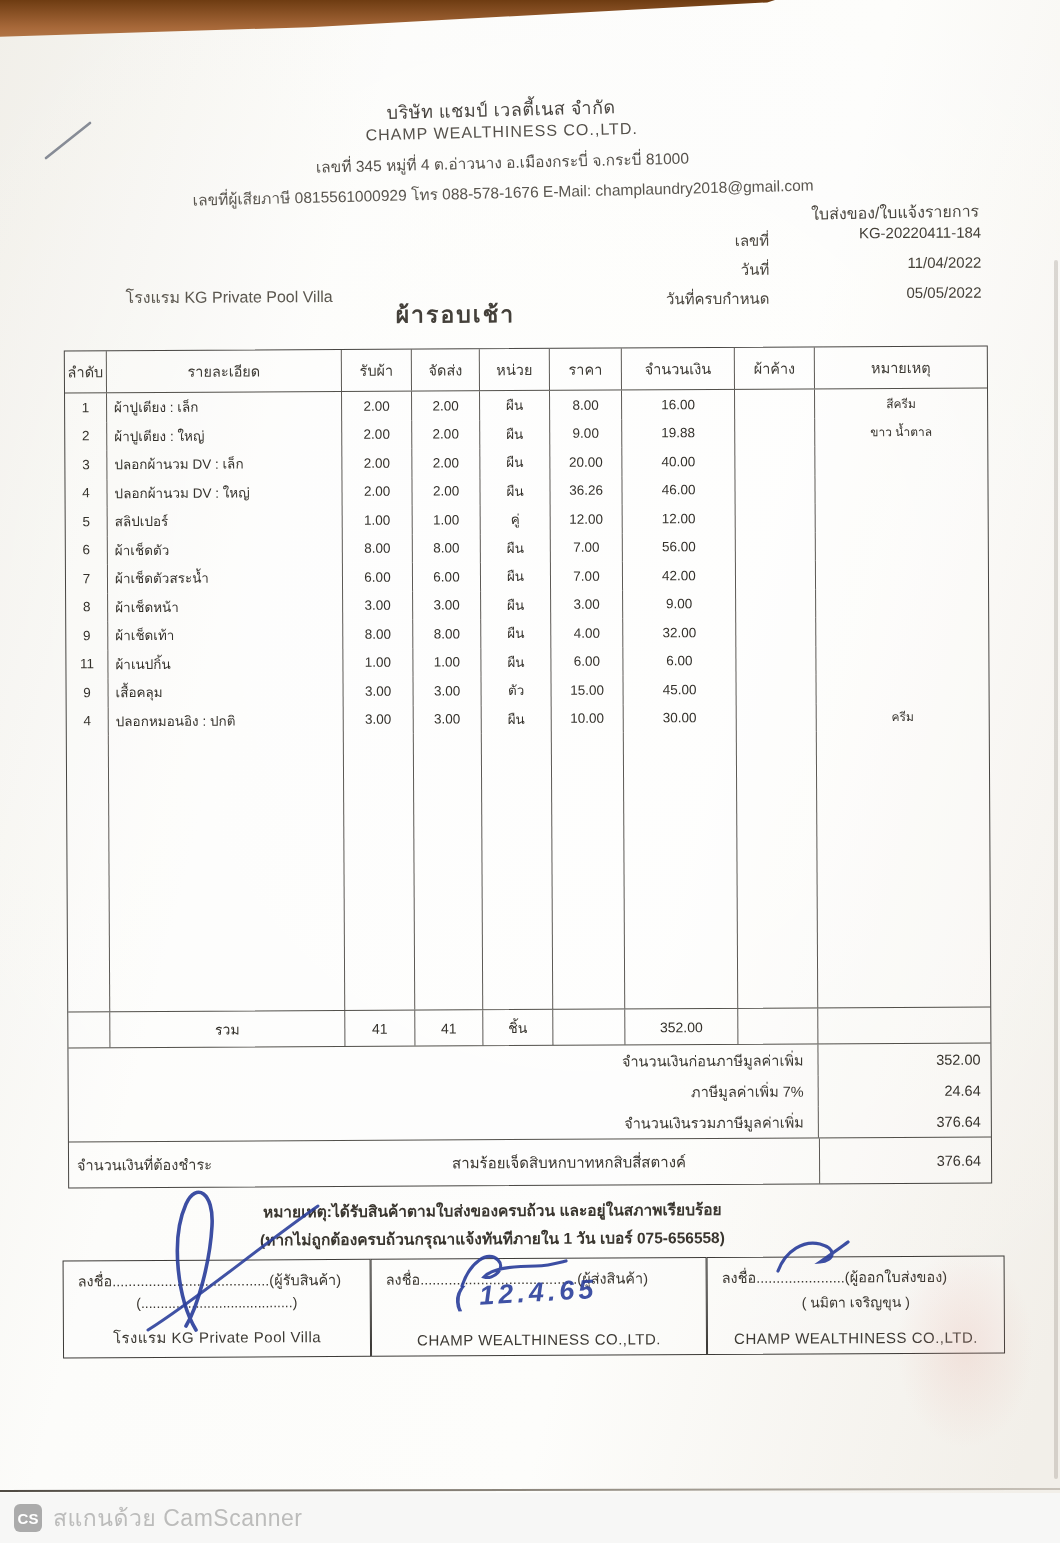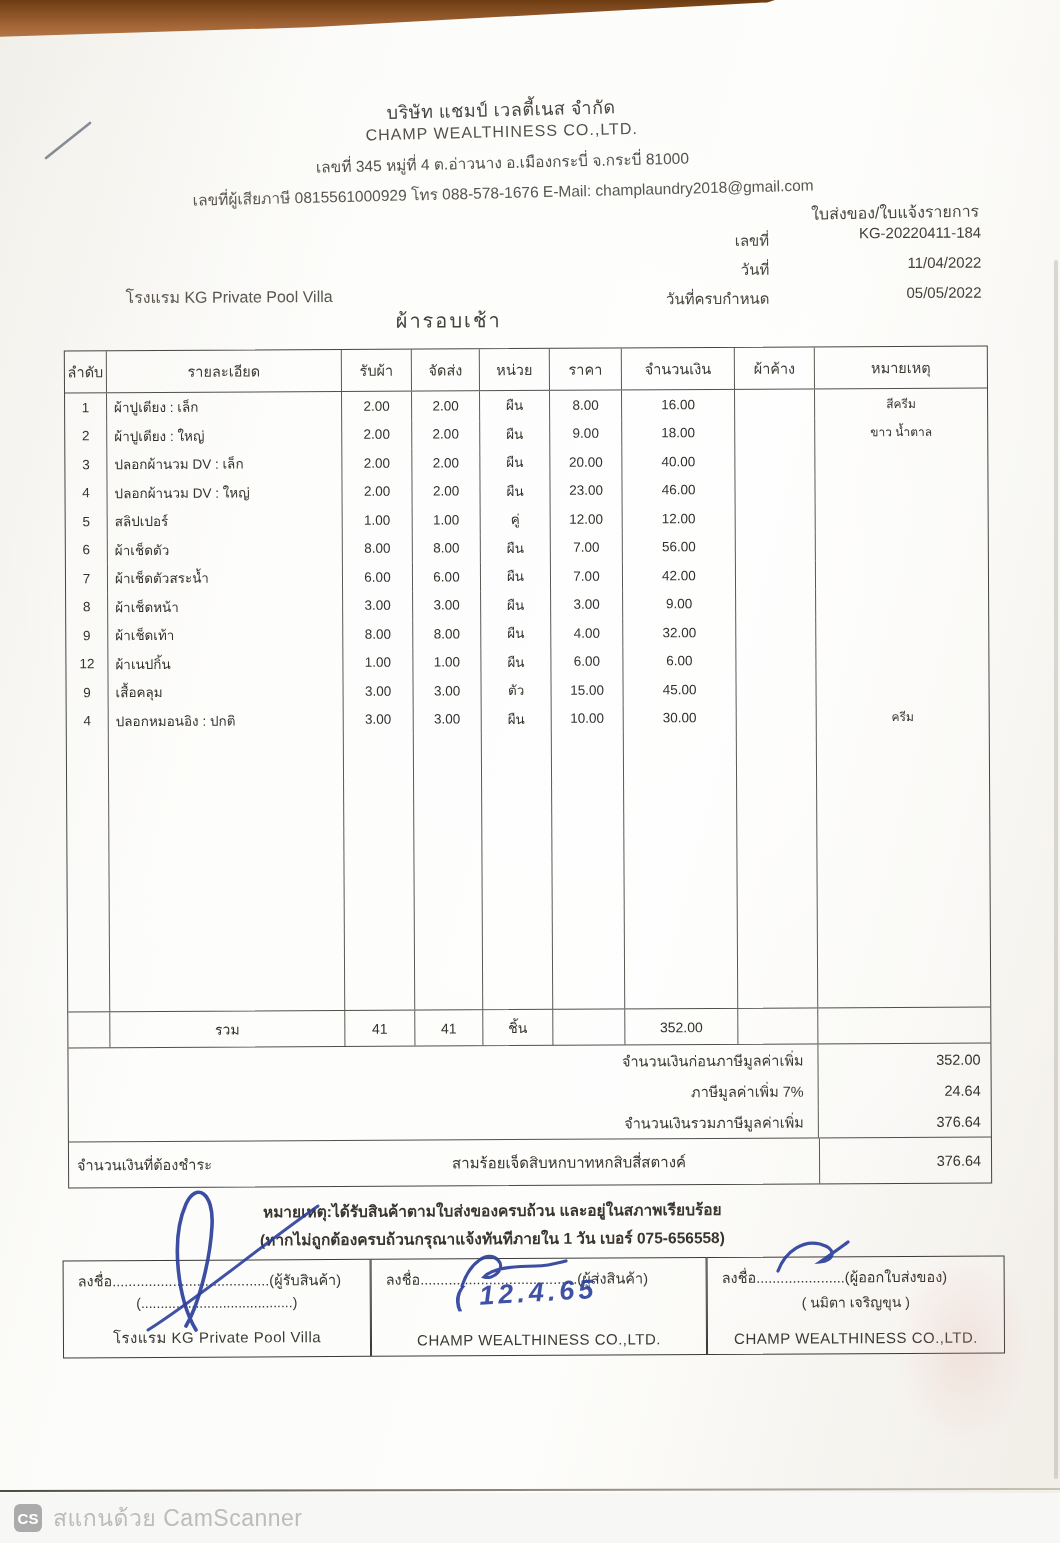--- a/index.html
+++ b/index.html
@@ -30,21 +30,21 @@
   .co-tax  { position:absolute; top:180px; width:100%; font-size:15.5px; color:#5a564f; }
 
   
   .doc-type { position:absolute; top:202px; right:78px; font-size:16px; color:#4a463f; transform:rotate(-0.8deg); }
   .meta-label { position:absolute; right:288px; width:220px; text-align:right; font-size:15px; color:#4a463f; }
   .meta-value { position:absolute; right:76px;  width:230px; text-align:right; font-size:15px; color:#454139; }
   .m1 { top:230px; } .m2 { top:259px; } .m3 { top:288px; }
   .v1 { top:226px; } .v2 { top:256px; } .v3 { top:286px; }
 
   .customer { position:absolute; left:128px; top:283px; font-size:16px; color:#5b574f; }
-  .round-title { position:absolute; left:398px; top:304px; font-size:20px; font-weight:normal; color:#44403a; letter-spacing:2px; }
+  .round-title { position:absolute; left:398px; top:296px; font-size:23px; font-weight:bold; color:#44403a; letter-spacing:2px; }
 
   
   .inv-table { position:absolute; left:66px; top:348px; width:924px; border:1.6px solid rgba(40,38,34,.85); background:rgba(255,255,255,.25); }
   .grid-cols { display:grid; grid-template-columns:42px 235px 70px 68px 70px 72px 113px 80px 1fr; }
   .bR { border-right:1.1px solid rgba(52,49,44,.8); }
   .t-head { height:42px; border-bottom:1.2px solid rgba(52,49,44,.85); }
   .t-head .hc { display:flex; align-items:center; justify-content:center; font-size:14.5px; color:#3d3a34; }
   .t-body { height:618px; display:flex; flex-direction:column; }
   .t-row { height:28.5px; }
   .t-fill { flex:1; }
@@ -153,21 +153,21 @@
     <div class="c c-remark">สีครีม</div>
   </div>
 
   <div class="t-row grid-cols">
     <div class="c c-no bR">2</div>
     <div class="c c-desc bR">ผ้าปูเตียง : ใหญ่</div>
     <div class="c c-num bR">2.00</div>
     <div class="c c-num bR">2.00</div>
     <div class="c c-unit bR">ผืน</div>
     <div class="c c-num bR">9.00</div>
-    <div class="c c-num bR">18.00</div>
+    <div class="c c-num bR">19.88</div>
     <div class="c bR"></div>
     <div class="c c-remark">ขาว น้ำตาล</div>
   </div>
 
   <div class="t-row grid-cols">
     <div class="c c-no bR">3</div>
     <div class="c c-desc bR">ปลอกผ้านวม DV : เล็ก</div>
     <div class="c c-num bR">2.00</div>
     <div class="c c-num bR">2.00</div>
     <div class="c c-unit bR">ผืน</div>
@@ -176,21 +176,21 @@
     <div class="c bR"></div>
     <div class="c c-remark"></div>
   </div>
 
   <div class="t-row grid-cols">
     <div class="c c-no bR">4</div>
     <div class="c c-desc bR">ปลอกผ้านวม DV : ใหญ่</div>
     <div class="c c-num bR">2.00</div>
     <div class="c c-num bR">2.00</div>
     <div class="c c-unit bR">ผืน</div>
-    <div class="c c-num bR">23.00</div>
+    <div class="c c-num bR">36.26</div>
     <div class="c c-num bR">46.00</div>
     <div class="c bR"></div>
     <div class="c c-remark"></div>
   </div>
 
   <div class="t-row grid-cols">
     <div class="c c-no bR">5</div>
     <div class="c c-desc bR">สลิปเปอร์</div>
     <div class="c c-num bR">1.00</div>
     <div class="c c-num bR">1.00</div>
@@ -243,21 +243,21 @@
     <div class="c c-num bR">8.00</div>
     <div class="c c-num bR">8.00</div>
     <div class="c c-unit bR">ผืน</div>
     <div class="c c-num bR">4.00</div>
     <div class="c c-num bR">32.00</div>
     <div class="c bR"></div>
     <div class="c c-remark"></div>
   </div>
 
   <div class="t-row grid-cols">
-    <div class="c c-no bR">12</div>
+    <div class="c c-no bR">11</div>
     <div class="c c-desc bR">ผ้าเนปกิ้น</div>
     <div class="c c-num bR">1.00</div>
     <div class="c c-num bR">1.00</div>
     <div class="c c-unit bR">ผืน</div>
     <div class="c c-num bR">6.00</div>
     <div class="c c-num bR">6.00</div>
     <div class="c bR"></div>
     <div class="c c-remark"></div>
   </div>
 

